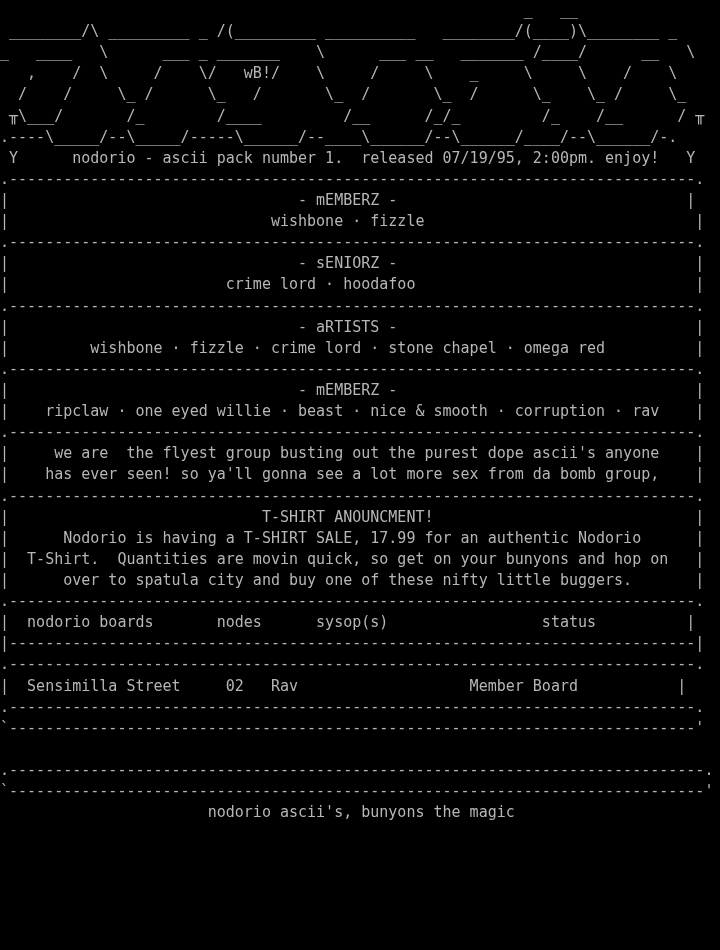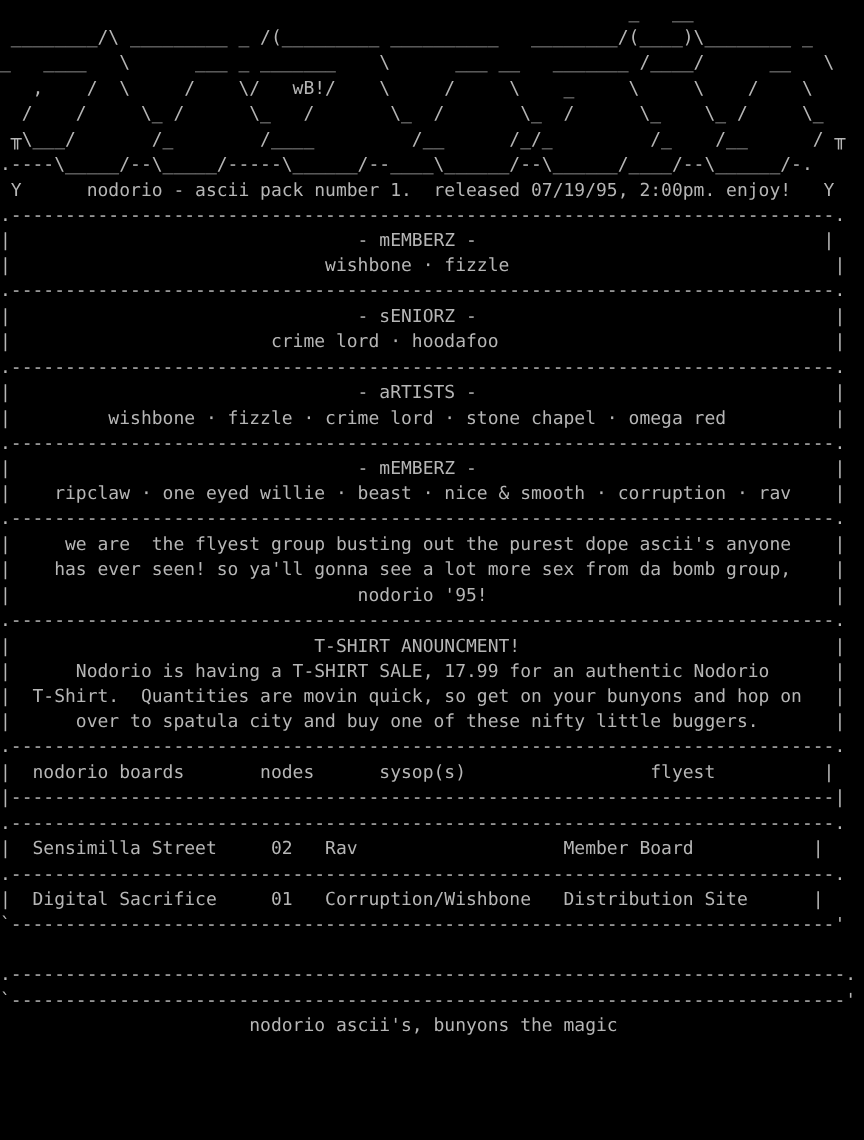--- a/index.html
+++ b/index.html
@@ -48,31 +48,29 @@
   <div class="row">|                        crime lord · hoodafoo                               |</div>
   <div class="row">.----------------------------------------------------------------------------.</div>
   <div class="row">|                                - aRTISTS -                                 |</div>
   <div class="row">|         wishbone · fizzle · crime lord · stone chapel · omega red          |</div>
   <div class="row">.----------------------------------------------------------------------------.</div>
   <div class="row">|                                - mEMBERZ -                                 |</div>
   <div class="row">|    ripclaw · one eyed willie · beast · nice &amp; smooth · corruption · rav    |</div>
   <div class="row">.----------------------------------------------------------------------------.</div>
   <div class="row">|     we are  the flyest group busting out the purest dope ascii's anyone    |</div>
   <div class="row">|    has ever seen! so ya'll gonna see a lot more sex from da bomb group,    |</div>
-  <div class="row">|                                nodorio '95!                                |</div>
   <div class="row">.----------------------------------------------------------------------------.</div>
   <div class="row">|                            T-SHIRT ANOUNCMENT!                             |</div>
   <div class="row">|      Nodorio is having a T-SHIRT SALE, 17.99 for an authentic Nodorio      |</div>
   <div class="row">|  T-Shirt.  Quantities are movin quick, so get on your bunyons and hop on   |</div>
   <div class="row">|      over to spatula city and buy one of these nifty little buggers.       |</div>
   <div class="row">.----------------------------------------------------------------------------.</div>
-  <div class="row">|  nodorio boards       nodes      sysop(s)                 flyest          |</div>
+  <div class="row">|  nodorio boards       nodes      sysop(s)                 status          |</div>
   <div class="row">|----------------------------------------------------------------------------|</div>
   <div class="row">.----------------------------------------------------------------------------.</div>
   <div class="row">|  Sensimilla Street     02   Rav                   Member Board           |</div>
   <div class="row">.----------------------------------------------------------------------------.</div>
-  <div class="row">|  Digital Sacrifice     01   Corruption/Wishbone   Distribution Site      |</div>
   <div class="row">`----------------------------------------------------------------------------'</div>
   <div class="row"></div>
   <div class="row">.-----------------------------------------------------------------------------.</div>
   <div class="row">`-----------------------------------------------------------------------------'</div>
   <div class="row">                       nodorio ascii's, bunyons the magic</div>
 </main>
 
 </body></html>

